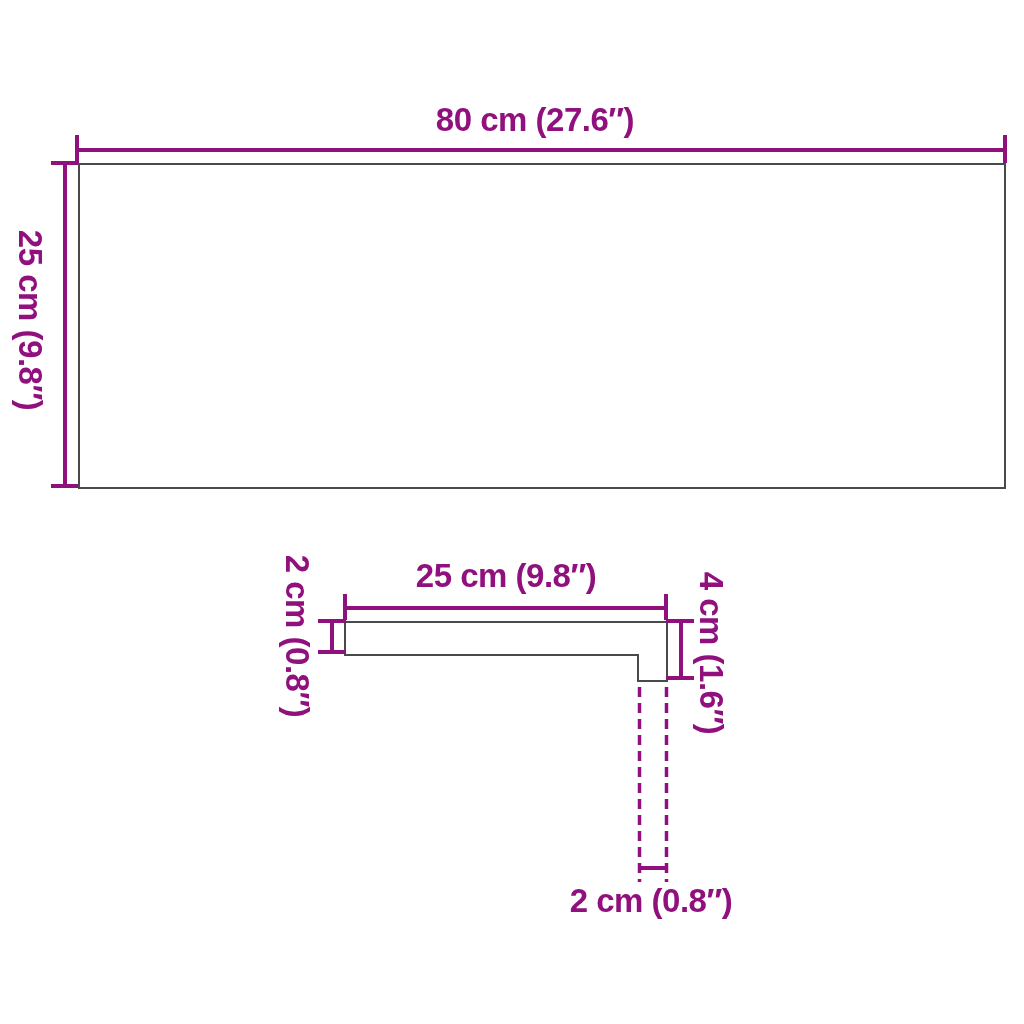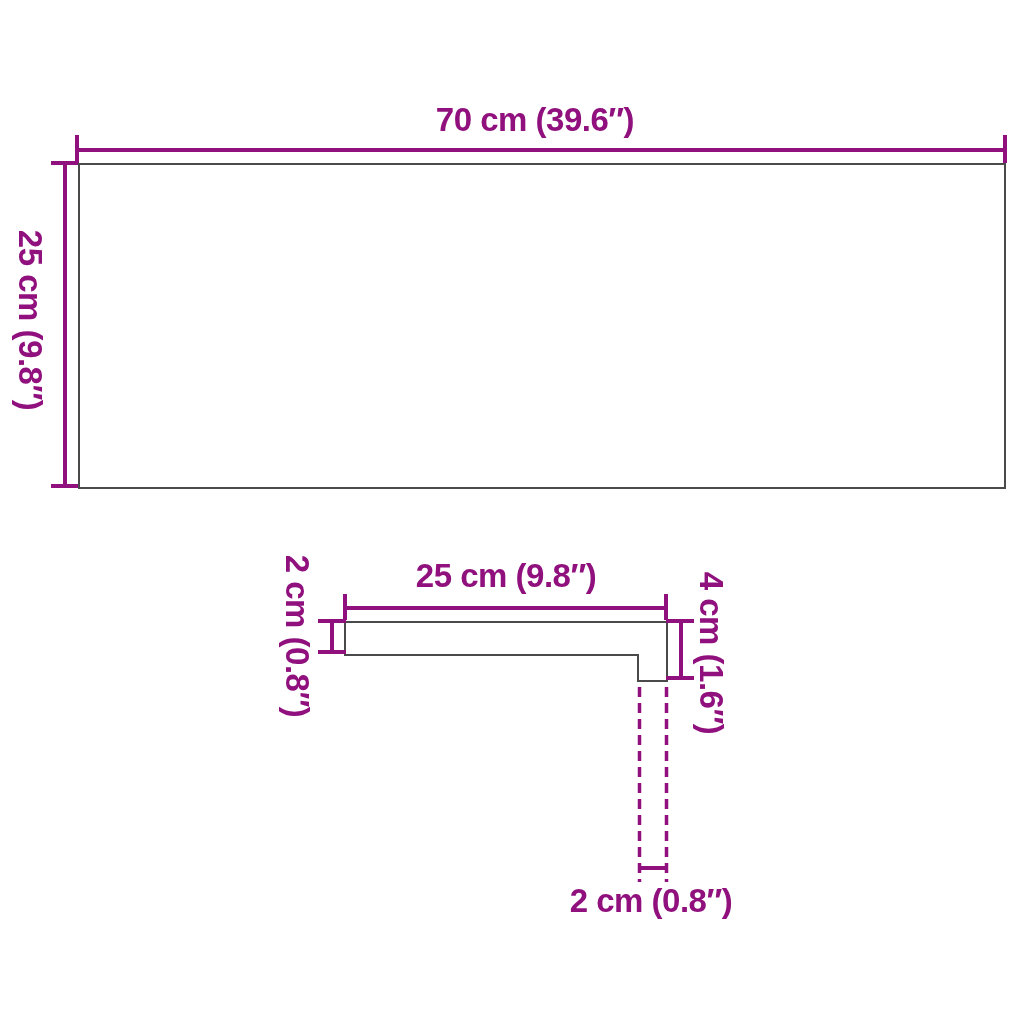--- a/index.html
+++ b/index.html
@@ -54,21 +54,21 @@
 
     <polygon points="345,622 667,622 667,681 638,681 638,655 345,655" style="fill:var(--background); stroke:var(--outline); stroke-width:2"></polygon>
 
     <line x1="639.5" y1="687" x2="639.5" y2="882" style="stroke:var(--accent); stroke-width:3.5; stroke-dasharray:10 6"></line>
     <line x1="666.5" y1="687" x2="666.5" y2="882" style="stroke:var(--accent); stroke-width:3.5; stroke-dasharray:10 6"></line>
   </svg>
 
   <div class="dl" style="left:77px; top:148px; width:930px; height:4px;"></div>
   <div class="dl" style="left:75px; top:135px; width:4px; height:28px;"></div>
   <div class="dl" style="left:1003px; top:135px; width:4px; height:28px;"></div>
-  <div class="dim-label" style="left:385px; top:99px;">70 cm (39.6″)</div>
+  <div class="dim-label" style="left:385px; top:99px;">80 cm (27.6″)</div>
 
   <div class="dl" style="left:63px; top:163px; width:4px; height:325px;"></div>
   <div class="dl" style="left:51px; top:161px; width:27px; height:4px;"></div>
   <div class="dl" style="left:51px; top:484px; width:27px; height:4px;"></div>
   <div class="dim-label rot90" style="left:-120px; top:299px;">25 cm (9.8″)</div>
 
   <div class="dl" style="left:345px; top:606px; width:322px; height:4px;"></div>
   <div class="dl" style="left:343px; top:594px; width:4px; height:26px;"></div>
   <div class="dl" style="left:664px; top:594px; width:4px; height:26px;"></div>
   <div class="dim-label" style="left:356px; top:555px;">25 cm (9.8″)</div>

